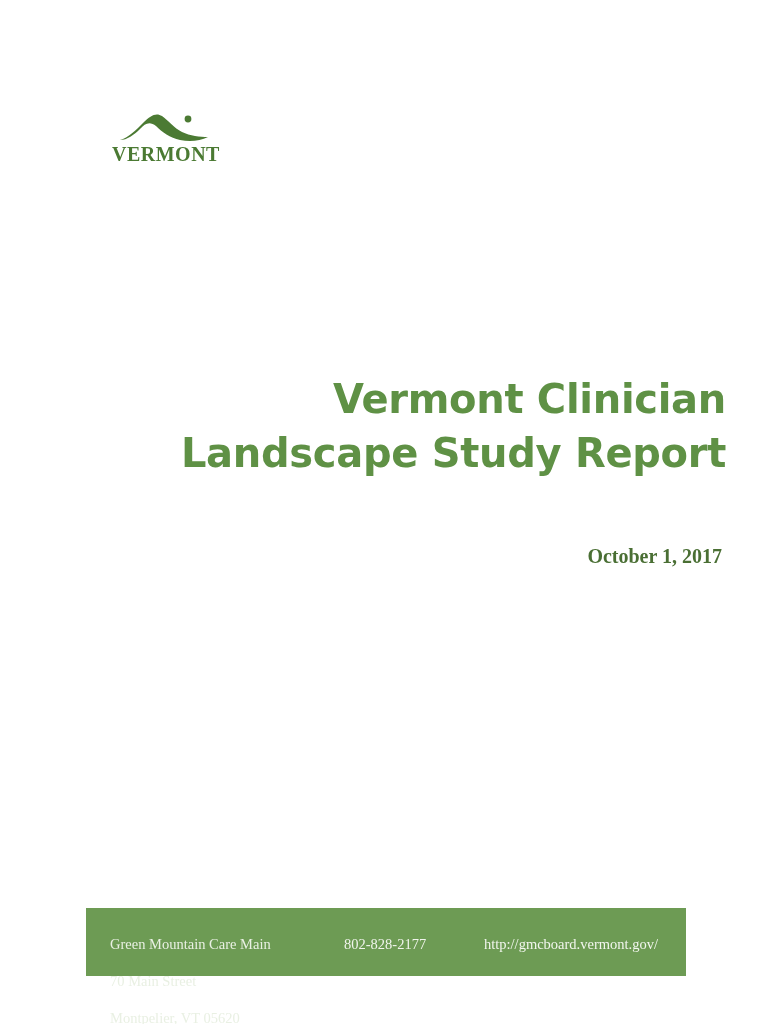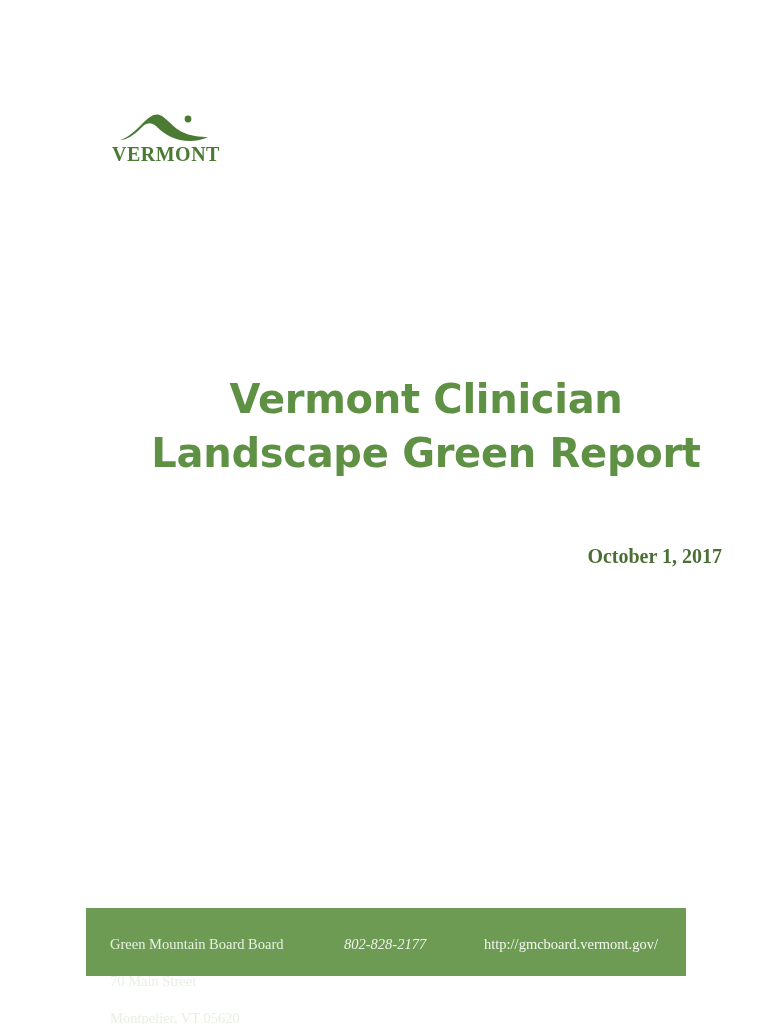--- a/index.html
+++ b/index.html
@@ -31,21 +31,21 @@
   .logo svg {
     display: block;
   }
 
   
   .title-block {
     position: absolute;
     right: 58px;
     top: 372px;
     width: 600px;
-    text-align: center;
+    text-align: right;
   }
   .title-line {
     font-family: "DejaVu Sans", sans-serif;
     font-weight: bold;
     font-size: 40px;
     line-height: 54px;
     color: #5f9145;
     letter-spacing: -0.3px;
   }
 
@@ -85,21 +85,20 @@
     color: #e9f0e3;
     white-space: pre-line;
   }
   .footer-phone {
     position: absolute;
     left: 258px;
     top: 28px;
     font-family: "Liberation Serif", serif;
     font-size: 14.5px;
     color: #f0f4ec;
-    font-style: italic;
   }
   .footer-url {
     position: absolute;
     left: 398px;
     top: 28px;
     font-family: "Liberation Serif", serif;
     font-size: 14.5px;
     color: #f2f6ee;
     text-decoration: none;
     text-align: center;
@@ -116,29 +115,29 @@
       <path d="M8 36 C16 34 24 26 32 18 C38 12 44 8 50 12 C56 16 62 24 70 28 C78 32 88 33 96 33 C88 37 78 38 68 36 C58 34 50 28 44 22 C38 17 33 19 28 25 C22 31 15 36 8 36 Z" fill="#4b7a33"></path>
 
       <circle cx="76" cy="15" r="3.4" fill="#4b7a33"></circle>
 
       <text x="54" y="57" text-anchor="middle" font-family="Liberation Serif, serif" font-size="20" font-weight="bold" letter-spacing="0.5" fill="#4b7a33">VERMONT</text>
     </svg>
   </div>
 
   <div class="title-block">
     <div class="title-line">Vermont Clinician</div>
-    <div class="title-line">Landscape Green Report</div>
+    <div class="title-line">Landscape Study Report</div>
   </div>
 
   <div class="report-date">October 1, 2017</div>
 
   <div class="footer-bar">
     <div class="footer-inner">
       <div class="footer-address">
-        <div>Green Mountain Board Board</div>
+        <div>Green Mountain Care Main</div>
         <div>70 Main Street</div>
         <div>Montpelier, VT 05620</div>
       </div>
       <div class="footer-phone">802-828-2177</div>
       <a class="footer-url" href="#">http://gmcboard.vermont.gov/</a>
     </div>
   </div>
 
 </div>
 

